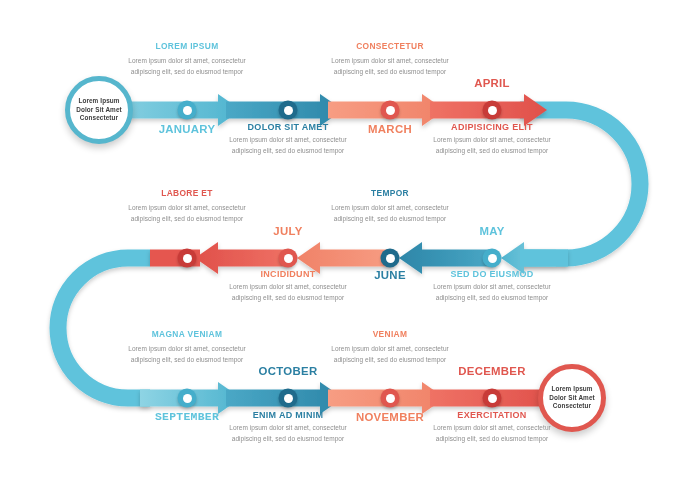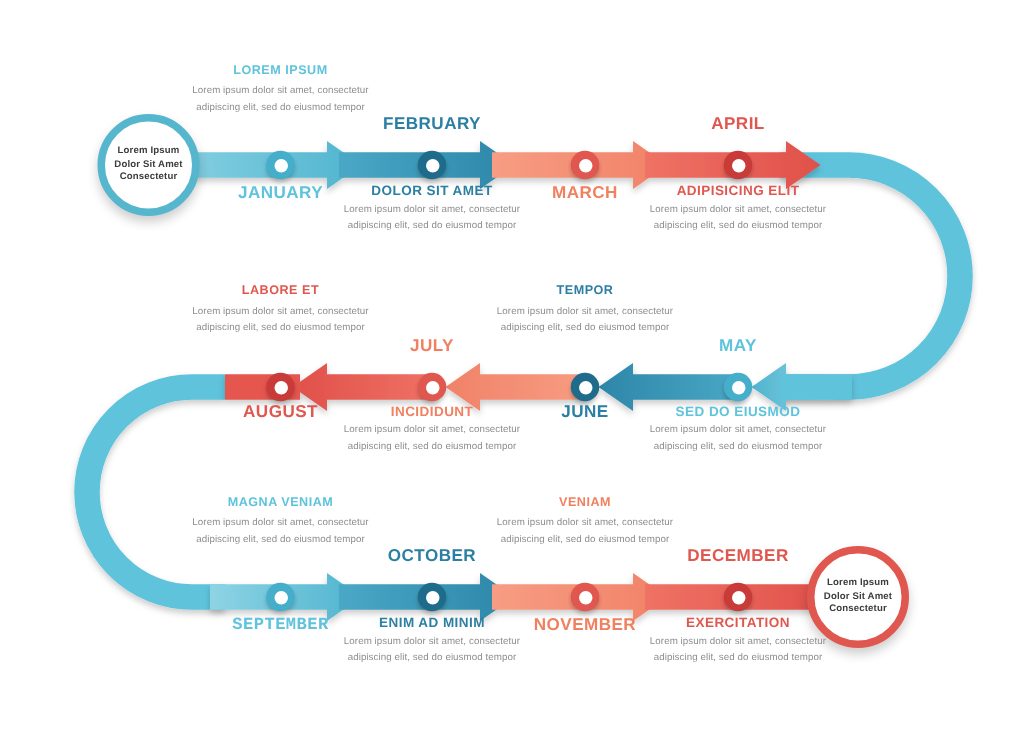--- a/index.html
+++ b/index.html
@@ -229,26 +229,29 @@
     <div class="marker" style="left:492px; top:110px; background:#c83b38;">
         <div class="hole"></div>
       </div>
 
     <div class="block" style="left:128px; top:42px;">
       <div class="heading" style="color:#5ec3dc;">LOREM IPSUM</div>
       <div class="body">Lorem ipsum dolor sit amet, consectetur  adipiscing  elit, sed do eiusmod tempor</div>
     </div>
     <div class="month" style="left:187px; top:123px; color:#5ec3dc;">JANUARY</div>
 
-    <div class="month" style="left:288px; top:77px; color:#2b7fa2;">FEBRUARY</div>
     <div class="sublabel" style="left:288px; top:122px; color:#2b7fa2;">DOLOR SIT AMET</div>
     <div class="block" style="left:229px; top:135px;">
       <div class="body">Lorem ipsum dolor sit amet, consectetur  adipiscing  elit, sed do eiusmod tempor</div>
     </div>
 
+    <div class="block" style="left:331px; top:42px;">
+      <div class="heading" style="color:#f0805f;">CONSECTETUR</div>
+      <div class="body">Lorem ipsum dolor sit amet, consectetur  adipiscing  elit, sed do eiusmod tempor</div>
+    </div>
     <div class="month" style="left:492px; top:77px; color:#e0574f;">APRIL</div>
 
     <div class="month" style="left:390px; top:123px; color:#f0805f;">MARCH</div>
     <div class="sublabel" style="left:492px; top:122px; color:#e0574f;">ADIPISICING ELIT</div>
     <div class="block" style="left:433px; top:135px;">
       <div class="body">Lorem ipsum dolor sit amet, consectetur  adipiscing  elit, sed do eiusmod tempor</div>
     </div>
 
     <div class="marker" style="left:187px; top:258px; background:#c83b38;">
         <div class="hole"></div>
@@ -278,21 +281,20 @@
     <div class="month" style="left:288px; top:225px; color:#f0805f;">JULY</div>
     <div class="sublabel" style="left:288px; top:269px; color:#f0805f;">INCIDIDUNT</div>
     <div class="block" style="left:229px; top:282px;">
       <div class="body">Lorem ipsum dolor sit amet, consectetur  adipiscing  elit, sed do eiusmod tempor</div>
     </div>
 
     <div class="block" style="left:128px; top:189px;">
       <div class="heading" style="color:#e0574f;">LABORE ET</div>
       <div class="body">Lorem ipsum dolor sit amet, consectetur  adipiscing  elit, sed do eiusmod tempor</div>
     </div>
-    <div class="month" style="left:187px; top:269px; color:#e0574f;">AUGUST</div>
 
     <div class="marker" style="left:187px; top:398px; background:#45aecb;">
         <div class="hole"></div>
       </div>
     <div class="marker" style="left:288px; top:398px; background:#1f6b8c;">
         <div class="hole"></div>
       </div>
     <div class="marker" style="left:390px; top:398px; background:#e0574f;">
         <div class="hole"></div>
       </div>

